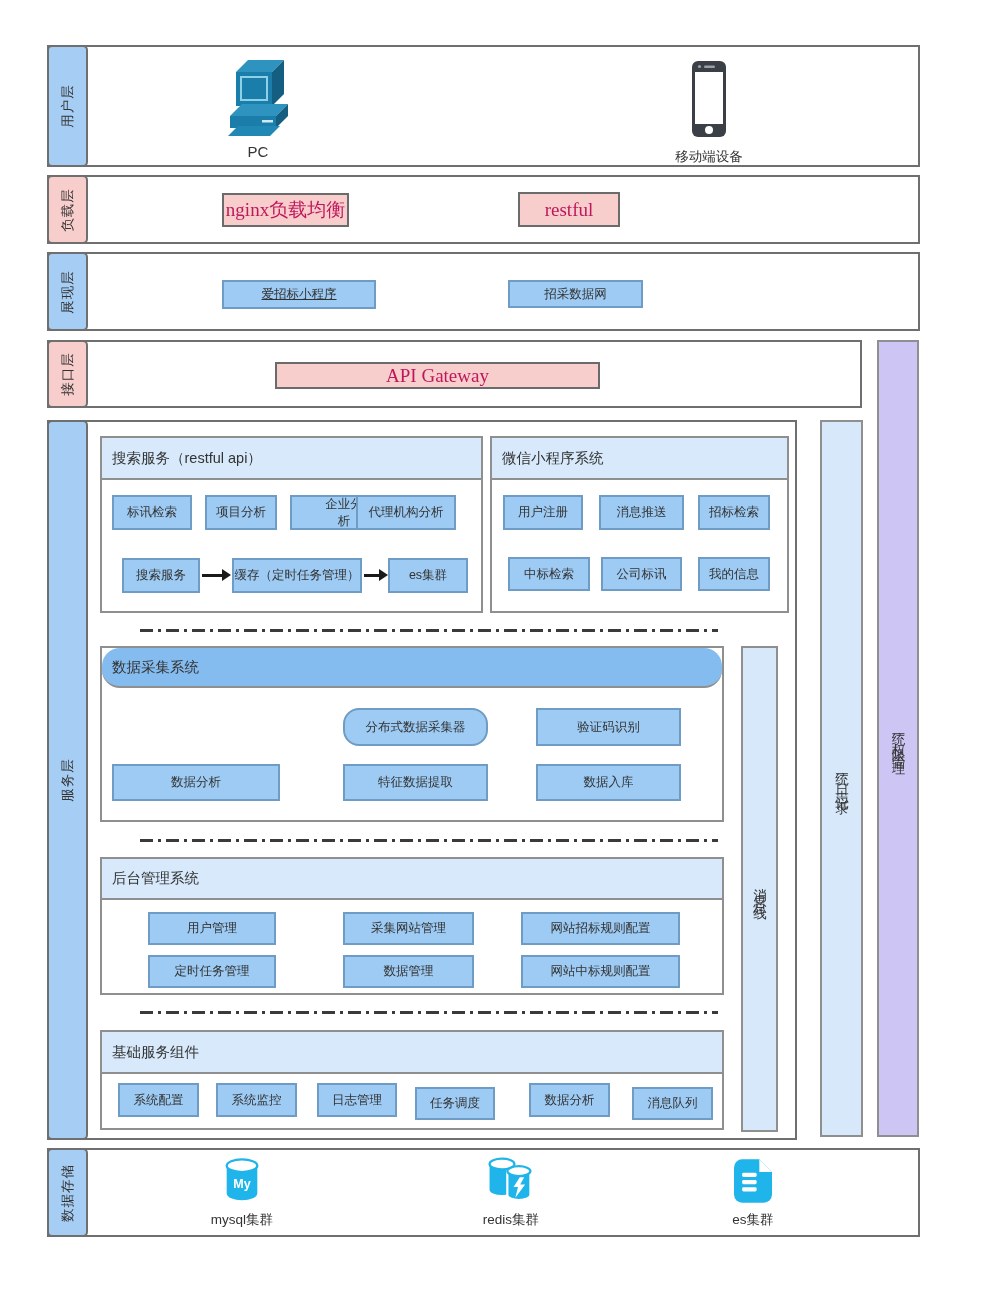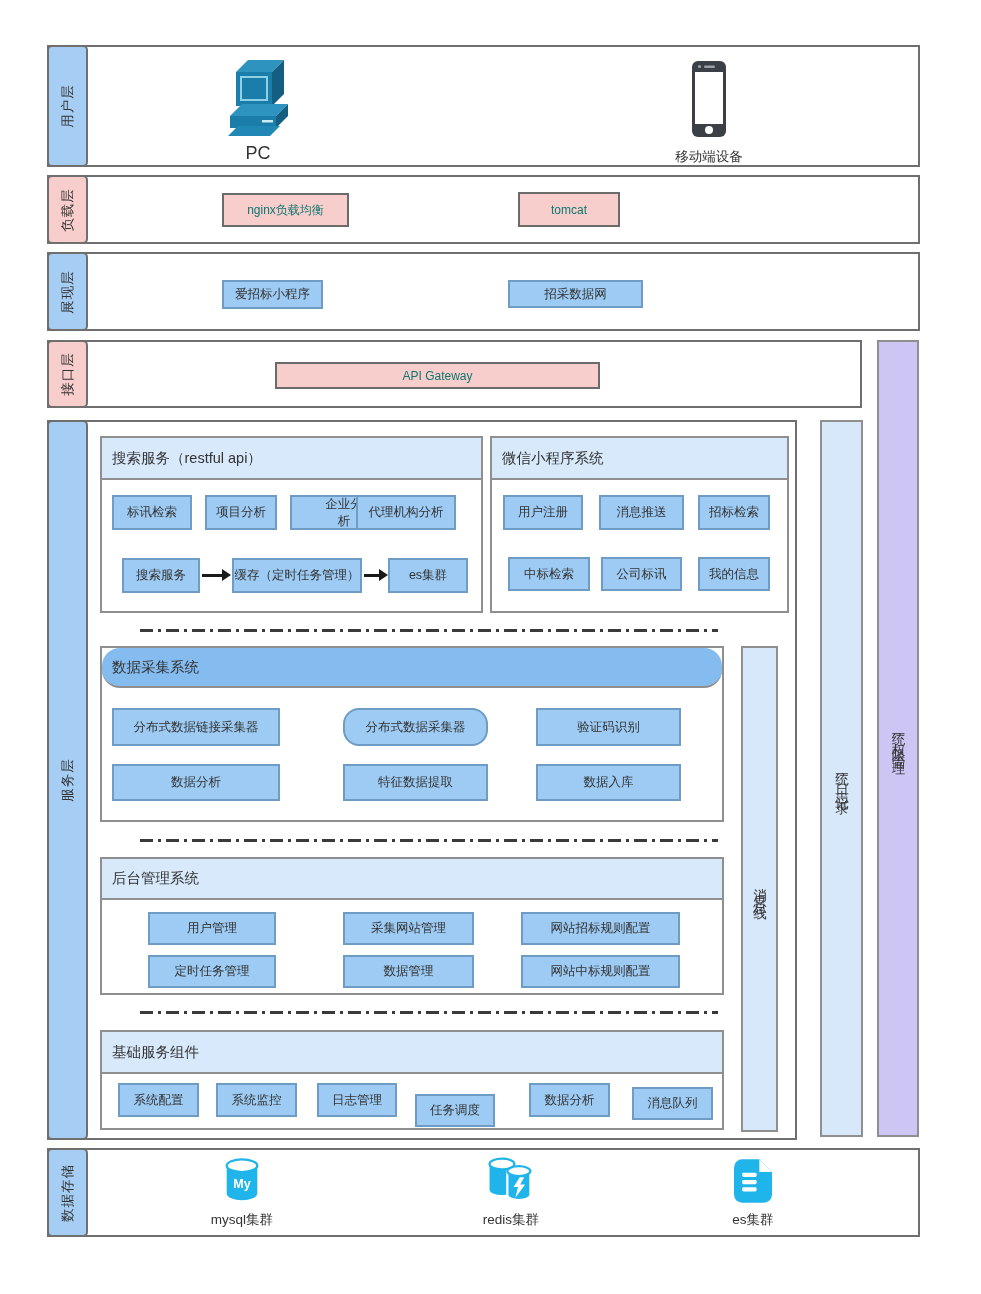--- a/index.html
+++ b/index.html
@@ -7,21 +7,21 @@
   #canvas { position:relative; width:981px; height:1294px; background:#ffffff; overflow:hidden; color:#3a3a3a; }
 
   .layer-box { position:absolute; background:#fff; border:2px solid #6f6f6f; }
   .layer-label { position:absolute; width:41px; border:2px solid #6f6f6f; border-radius:5px;
                  display:flex; align-items:center; justify-content:center; z-index:3; }
   .layer-label.blue { background:#a6cef4; }
   .layer-label.pink { background:#f8cecc; }
   .layer-label span { transform:rotate(-90deg); white-space:nowrap; font-size:13.5px; color:#333; letter-spacing:1px; }
 
   .pink-box { position:absolute; background:#f8cecc; border:2px solid #6b6b6b;
-              display:flex; align-items:center; justify-content:center; font-size:12px; color:#0f766e; }
+              display:flex; align-items:center; justify-content:center; font-size:19px; color:#be185d;font-family:Liberation Serif, serif; }
   .blue-box { position:absolute; background:#9dcbf4; border:2px solid #6e9cc4;
               display:flex; align-items:center; justify-content:center; font-size:12.5px; color:#333; text-align:center; }
 
   .section { position:absolute; background:#fff; border:2px solid #8f8f8f; }
   .section-header { width:100%; background:#d7e9fb; border-bottom:2px solid #8f8f8f;
                     display:flex; align-items:center; padding-left:10px; font-size:14.5px; color:#333; }
   .section-header.medium { background:#85bcf0;border-radius:18px; }
 
   .divider { position:absolute; height:3px;
              background:repeating-linear-gradient(90deg,#3a3a3a 0 13px,transparent 13px 18px,#3a3a3a 18px 21px,transparent 21px 26px); }
@@ -53,44 +53,44 @@
       <polygon points="50,14 62,2 62,36 50,48" fill="#135e81"></polygon>
       <rect x="14" y="14" width="36" height="34" fill="#1b7da9"></rect>
       <rect x="19" y="19" width="26" height="23" fill="#1b7da9" stroke="#8ed0e6" stroke-width="2"></rect>
       <polygon points="8,58 54,58 66,46 20,46" fill="#2e93be"></polygon>
       <polygon points="54,58 66,46 66,58 54,70" fill="#135e81"></polygon>
       <rect x="8" y="58" width="46" height="12" fill="#1b7da9"></rect>
       <rect x="40" y="62" width="11" height="2.5" fill="#cfe9f2"></rect>
       <polygon points="6,78 48,78 58,68 16,68" fill="#2187b4"></polygon>
     </svg>
   </div>
-  <div class="icon-label" style="left:218px;top:143px;width:80px;font-size:18px;">PC</div>
+  <div class="icon-label" style="left:218px;top:143px;width:80px;font-size:15px;">PC</div>
   <div style="position:absolute;left:691px;top:60px;width:36px;height:78px;" class="flex-center">
     <svg width="36" height="78" viewBox="0 0 36 78">
       <rect x="1" y="1" width="34" height="76" rx="6" fill="#3a4045"></rect>
       <rect x="4" y="12" width="28" height="52" fill="#ffffff"></rect>
       <rect x="13" y="5.5" width="11" height="2.5" rx="1.2" fill="#9aa0a5"></rect>
       <circle cx="8.5" cy="6.5" r="1.6" fill="#9aa0a5"></circle>
       <circle cx="18" cy="70" r="4" fill="#ffffff"></circle>
     </svg>
   </div>
   <div class="icon-label" style="left:659px;top:148px;width:100px;">移动端设备</div>
 
   <div class="layer-box" style="left:47px;top:175px;width:873px;height:69px;"></div>
   <div class="layer-label pink" style="left:47px;top:175px;height:69px;">
     <span>负载层</span>
   </div>
   <div class="pink-box" style="left:222px;top:193px;width:127px;height:34px;">nginx负载均衡</div>
-  <div class="pink-box" style="left:518px;top:192px;width:102px;height:35px;">tomcat</div>
+  <div class="pink-box" style="left:518px;top:192px;width:102px;height:35px;">restful</div>
 
   <div class="layer-box" style="left:47px;top:252px;width:873px;height:79px;"></div>
   <div class="layer-label blue" style="left:47px;top:252px;height:79px;">
     <span>展现层</span>
   </div>
-  <div class="blue-box" style="left:222px;top:280px;width:101px;height:29px;">爱招标小程序</div>
+  <div class="blue-box" style="left:222px;top:280px;width:154px;height:29px;text-decoration:underline;">爱招标小程序</div>
   <div class="blue-box" style="left:508px;top:280px;width:135px;height:28px;">招采数据网</div>
 
   <div class="layer-box" style="left:47px;top:340px;width:815px;height:68px;"></div>
   <div class="layer-label pink" style="left:47px;top:340px;height:68px;">
     <span>接口层</span>
   </div>
   <div class="pink-box" style="left:275px;top:362px;width:325px;height:27px;">API Gateway</div>
 
   <div class="vbar purple" style="left:877px;top:340px;width:42px;height:797px;">
     <span>统一权限管理</span>
@@ -125,21 +125,20 @@
   <div class="blue-box" style="left:698px;top:495px;width:72px;height:35px;">招标检索</div>
   <div class="blue-box" style="left:508px;top:557px;width:82px;height:34px;">中标检索</div>
   <div class="blue-box" style="left:601px;top:557px;width:81px;height:34px;">公司标讯</div>
   <div class="blue-box" style="left:698px;top:557px;width:72px;height:34px;">我的信息</div>
 
   <div class="divider" style="left:140px;top:629px;width:578px;"></div>
 
   <div class="section" style="left:100px;top:646px;width:624px;height:176px;">
     <div class="section-header medium" style="height:40px;">数据采集系统</div>
   </div>
-  <div class="blue-box" style="left:112px;top:708px;width:168px;height:38px;">分布式数据链接采集器</div>
   <div class="blue-box" style="left:343px;top:708px;width:145px;height:38px;border-radius:16px;">分布式数据采集器</div>
   <div class="blue-box" style="left:536px;top:708px;width:145px;height:38px;">验证码识别</div>
   <div class="blue-box" style="left:112px;top:764px;width:168px;height:37px;">数据分析</div>
   <div class="blue-box" style="left:343px;top:764px;width:145px;height:37px;">特征数据提取</div>
   <div class="blue-box" style="left:536px;top:764px;width:145px;height:37px;">数据入库</div>
 
   <div class="vbar lightblue" style="left:741px;top:646px;width:37px;height:486px;">
     <span>消息总线</span>
   </div>
 
@@ -156,21 +155,21 @@
   <div class="blue-box" style="left:521px;top:955px;width:159px;height:33px;">网站中标规则配置</div>
 
   <div class="divider" style="left:140px;top:1011px;width:578px;"></div>
 
   <div class="section" style="left:100px;top:1030px;width:624px;height:100px;">
     <div class="section-header" style="height:42px;">基础服务组件</div>
   </div>
   <div class="blue-box" style="left:118px;top:1083px;width:81px;height:34px;">系统配置</div>
   <div class="blue-box" style="left:216px;top:1083px;width:81px;height:34px;">系统监控</div>
   <div class="blue-box" style="left:317px;top:1083px;width:80px;height:34px;">日志管理</div>
-  <div class="blue-box" style="left:415px;top:1087px;width:80px;height:33px;margin-top:7px;">任务调度</div>
+  <div class="blue-box" style="left:415px;top:1087px;width:80px;height:33px;">任务调度</div>
   <div class="blue-box" style="left:529px;top:1083px;width:81px;height:34px;">数据分析</div>
   <div class="blue-box" style="left:632px;top:1087px;width:81px;height:33px;">消息队列</div>
 
   <div class="layer-box" style="left:47px;top:1148px;width:873px;height:89px;"></div>
   <div class="layer-label blue" style="left:47px;top:1148px;height:89px;">
     <span>数据存储</span>
   </div>
 
   <div style="position:absolute;left:224px;top:1157px;width:36px;height:48px;" class="flex-center">
     <svg width="36" height="48" viewBox="0 0 40 52">

